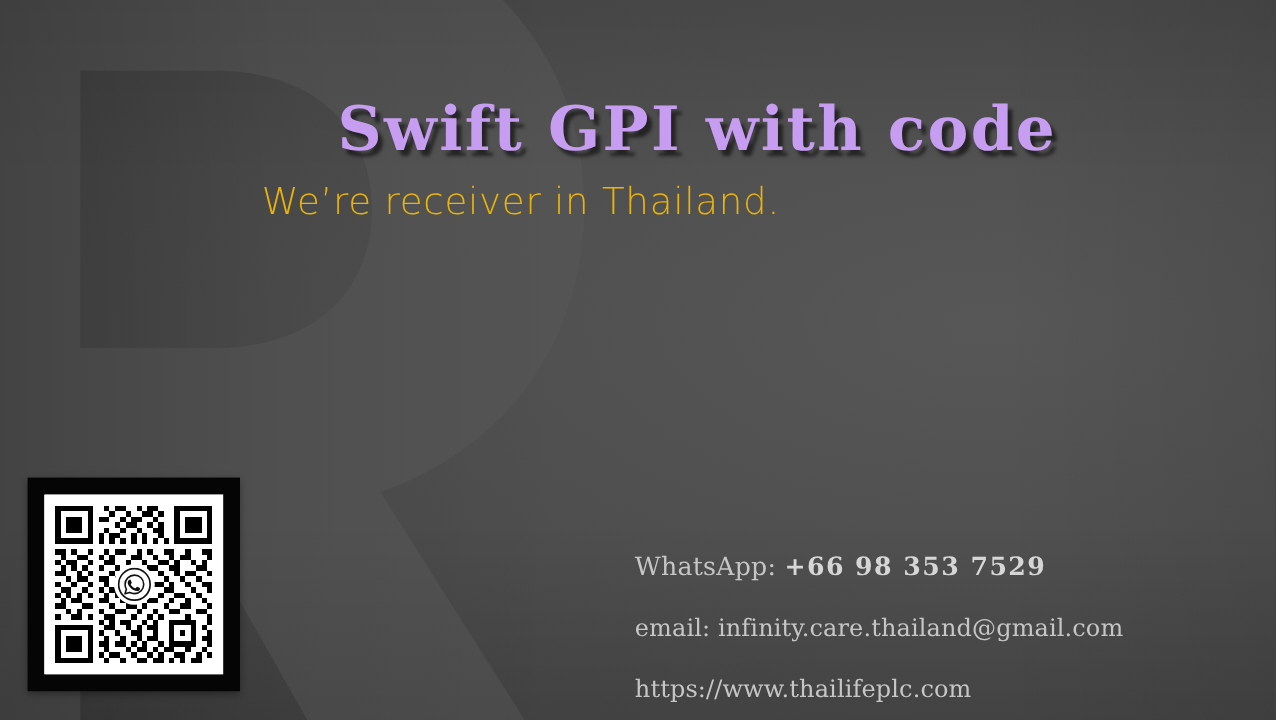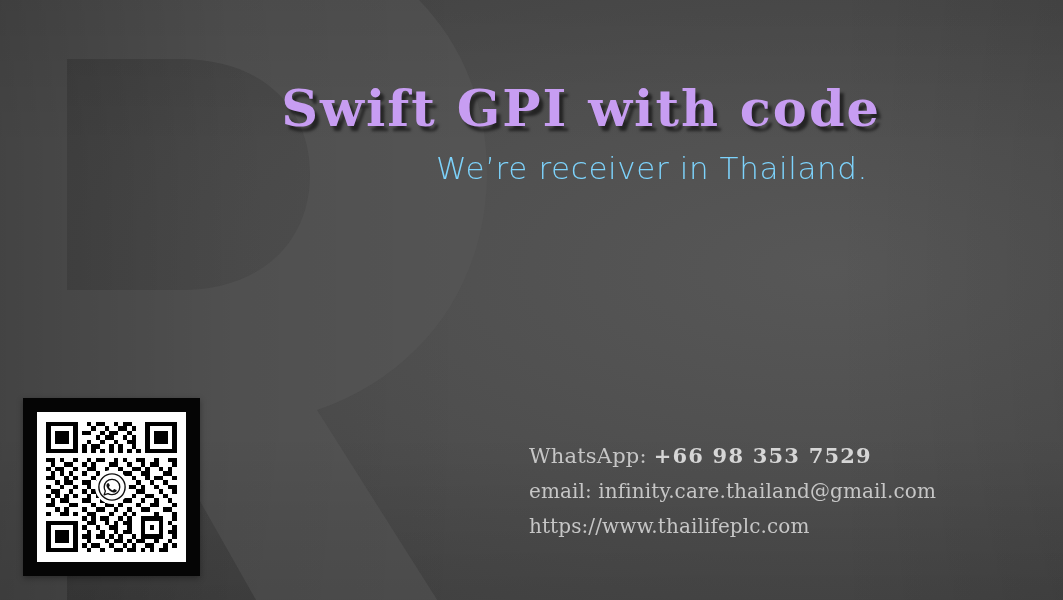--- a/index.html
+++ b/index.html
@@ -78,38 +78,40 @@
     white-space: nowrap;
   }
   .tagline {
     margin: 0;
     padding-top: 16px;
     padding-right: 13px;
     font-family: "DejaVu Sans", "Liberation Sans", sans-serif;
     font-weight: 300;
     font-size: 31px;
     letter-spacing: .6px;
-    color: #7dd3fc;
+    color: #eab308;
     white-space: nowrap;
+    text-align: center;
   }
 
   
   .contact-block {
     position: absolute;
     left: 529px;
     top: 438px;
     width: 470px;
     font-family: "DejaVu Serif", "Liberation Serif", serif;
     color: #c9c9c9;
   }
   .contact-line {
     font-size: 21px;
     line-height: 35px;
     letter-spacing: .2px;
     white-space: nowrap;
+    margin-top: 16px;
   }
   .contact-line .lbl { font-weight: 400; color: #c6c6c6; }
   .contact-line .val { font-weight: 700; color: #d6d6d6; letter-spacing: 1.2px; }
   .contact-line.plain { font-weight: 400; color: #c6c6c6; letter-spacing: .1px; }
   .contact-line.small { font-size: 20px; }
 
   
   .qr-frame {
     position: absolute;
     left: 23px;

